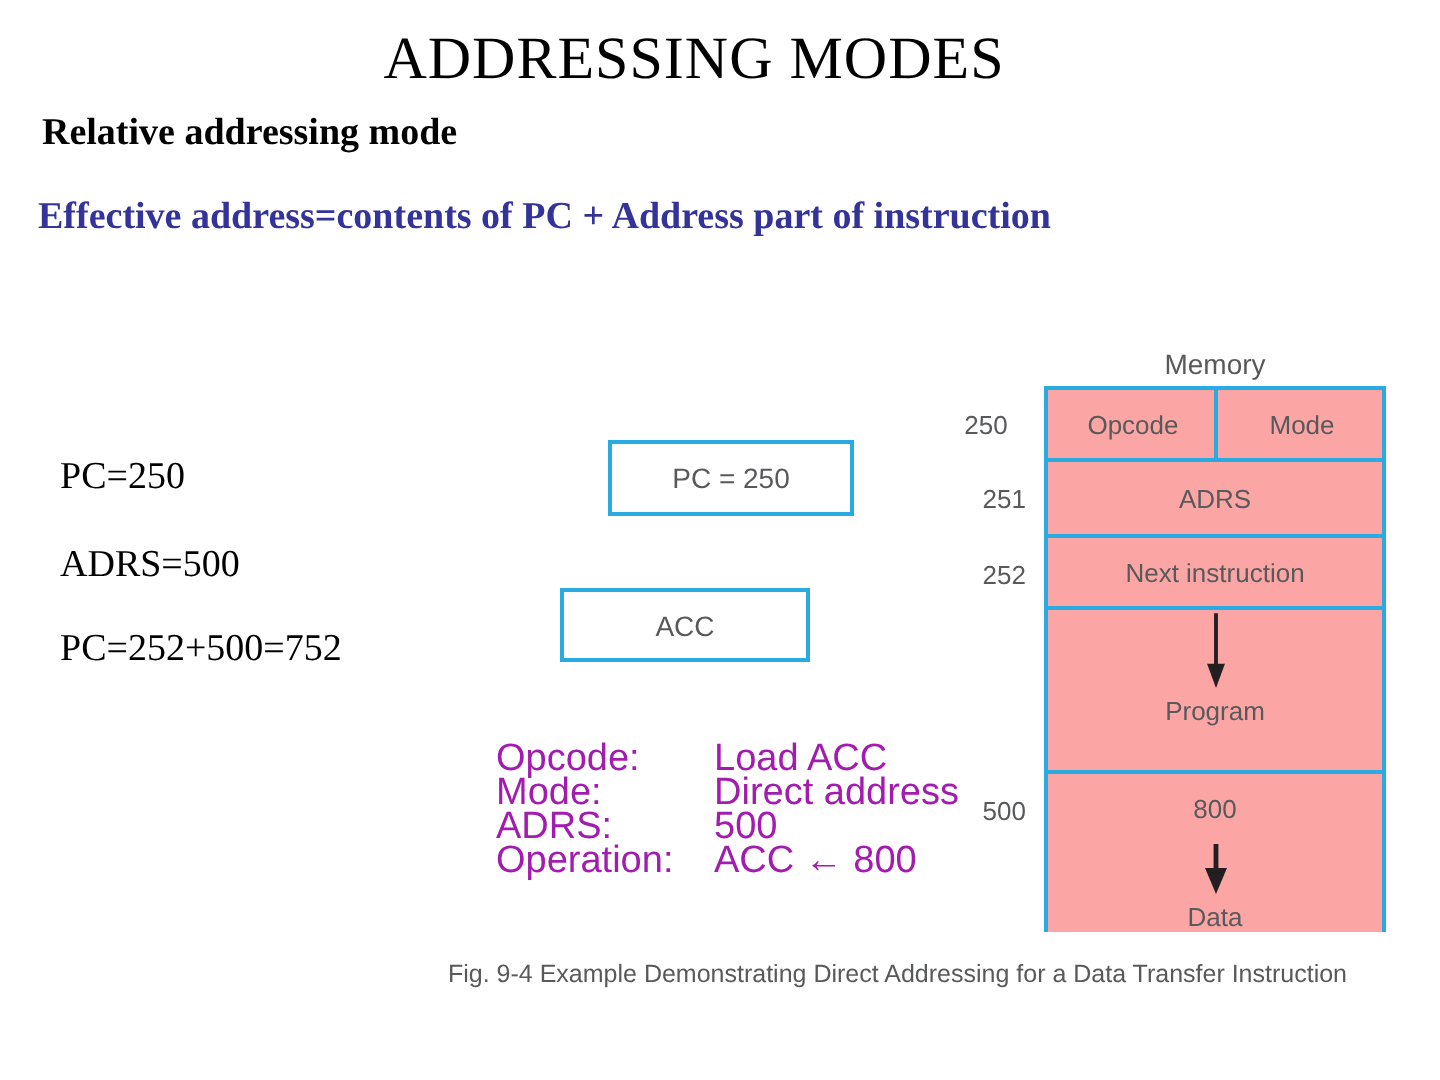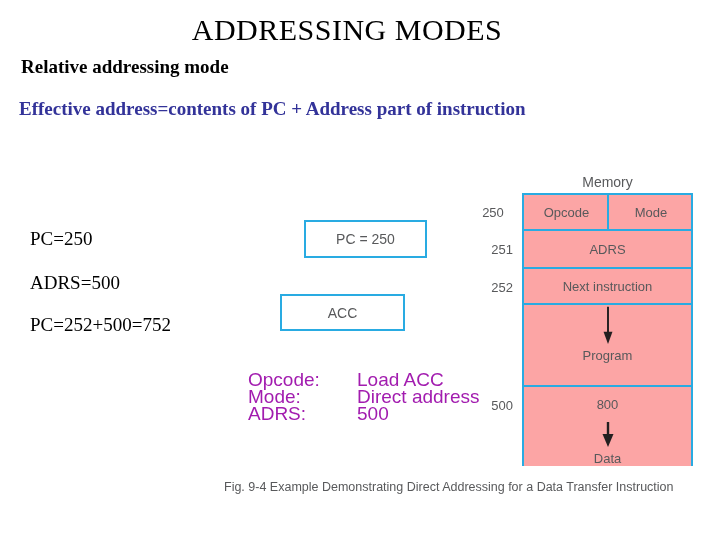--- a/index.html
+++ b/index.html
@@ -210,17 +210,21 @@
       <span class="legend-value">Load ACC</span>
     </div>
     <div class="legend-row">
       <span class="legend-label">Mode:</span>
       <span class="legend-value">Direct address</span>
     </div>
     <div class="legend-row">
       <span class="legend-label">ADRS:</span>
       <span class="legend-value">500</span>
     </div>
+    <div class="legend-row">
+      <span class="legend-label">Operation:</span>
+      <span class="legend-value">ACC ← 800</span>
+    </div>
   </div>
 
   <div class="figure-caption">Fig. 9-4  Example Demonstrating Direct Addressing for a Data Transfer Instruction</div>
 
 </div>
 
 </body></html>

